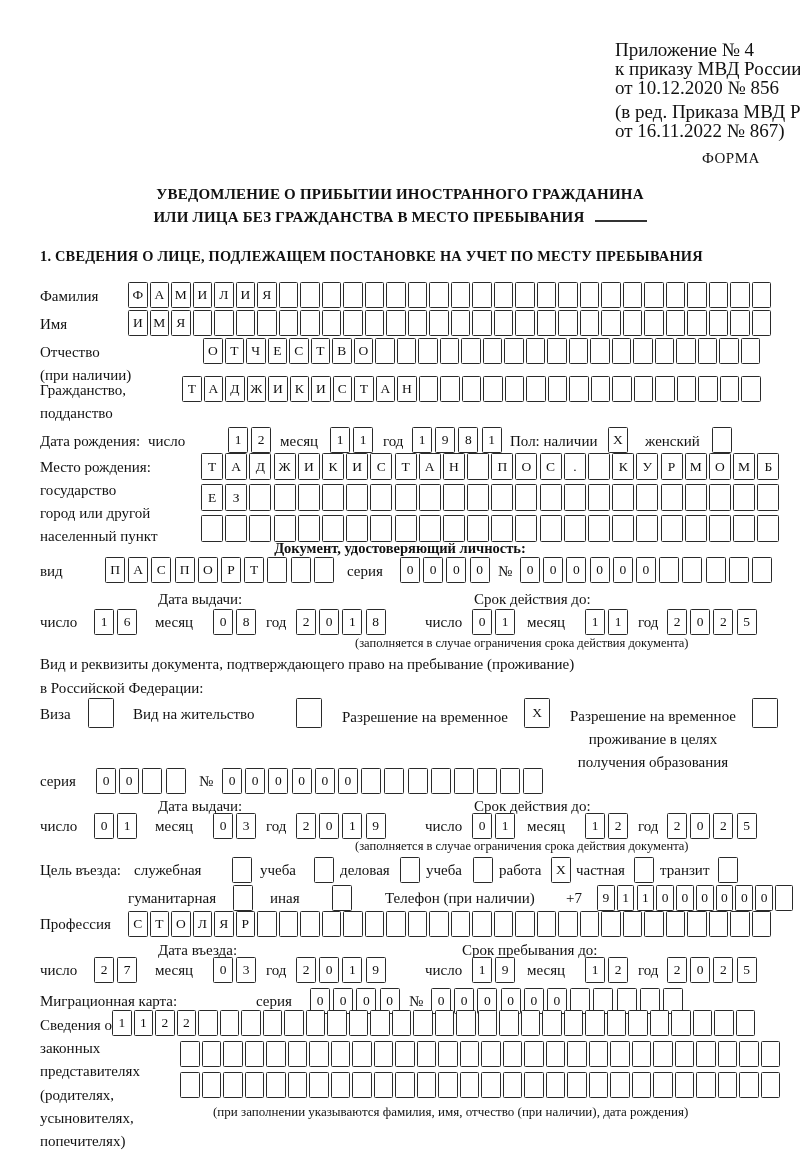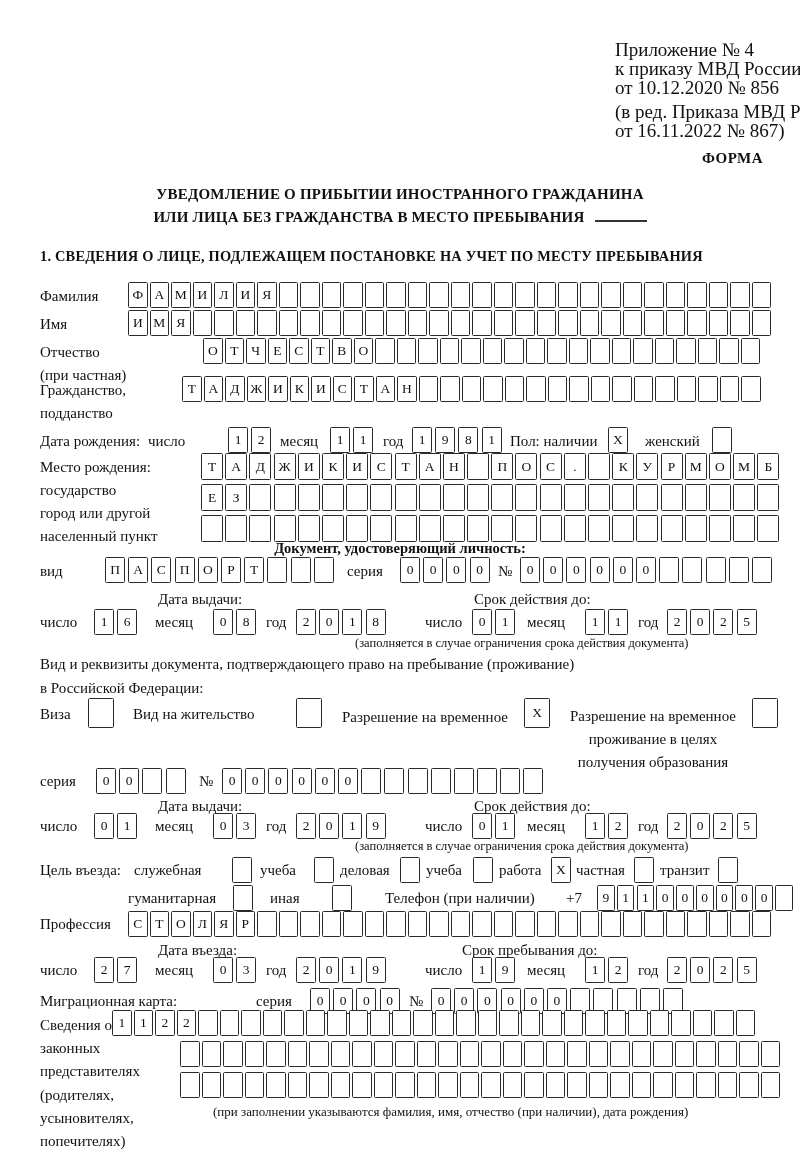--- a/index.html
+++ b/index.html
@@ -3,21 +3,21 @@
 <meta charset="utf-8">
 <style>
   *{box-sizing:border-box;margin:0;padding:0}
   html,body{background:#fff}
   body{width:800px;height:1163px;font-family:"Liberation Serif","DejaVu Serif",serif;color:#111;overflow:hidden}
   .page{position:relative;width:800px;height:1163px;background:#fff}
   .abs{position:absolute;white-space:nowrap}
   .lbl{font-size:15px;line-height:18px}
   .small{font-size:12.5px}
   .note{font-size:13px}
-  .bold{font-weight:bold}
+  .bold{font-weight:normal}
   .annex{font-size:19px;line-height:19px}
   .annex .gap{margin-top:5px}
   .title{width:800px;text-align:center;font-weight:bold;font-size:15px;line-height:23px;letter-spacing:.2px}
   .blank{display:inline-block;width:52px;height:14px;border-bottom:2.4px solid #333;margin-left:10px}
   .sec1{font-weight:bold;font-size:14.4px;letter-spacing:.2px}
   .dochead{width:800px;text-align:center;font-weight:bold;font-size:14.5px}
   .center{text-align:center;white-space:normal}
   .cells{display:flex}
   .cell{flex:none;width:19.5px;height:26px;border:1.6px solid #2a2a2a;border-radius:1.5px;margin-right:2px;
         display:flex;align-items:center;justify-content:center;font-size:13.5px;line-height:1;background:#fff}
@@ -111,21 +111,21 @@
       <span class="cell"></span>
       <span class="cell"></span>
       <span class="cell"></span>
       <span class="cell"></span>
       <span class="cell"></span>
       <span class="cell"></span>
       <span class="cell"></span>
     </div>
 
   <span class="abs lbl" style="left:40px;top:343px">Отчество</span>
-  <span class="abs lbl" style="left:40px;top:366px">(при частная)</span>
+  <span class="abs lbl" style="left:40px;top:366px">(при наличии)</span>
   <div class="abs cells" style="left:203px;top:338px">
       <span class="cell">О</span>
       <span class="cell">Т</span>
       <span class="cell">Ч</span>
       <span class="cell">Е</span>
       <span class="cell">С</span>
       <span class="cell">Т</span>
       <span class="cell">В</span>
       <span class="cell">О</span>
       <span class="cell"></span>

